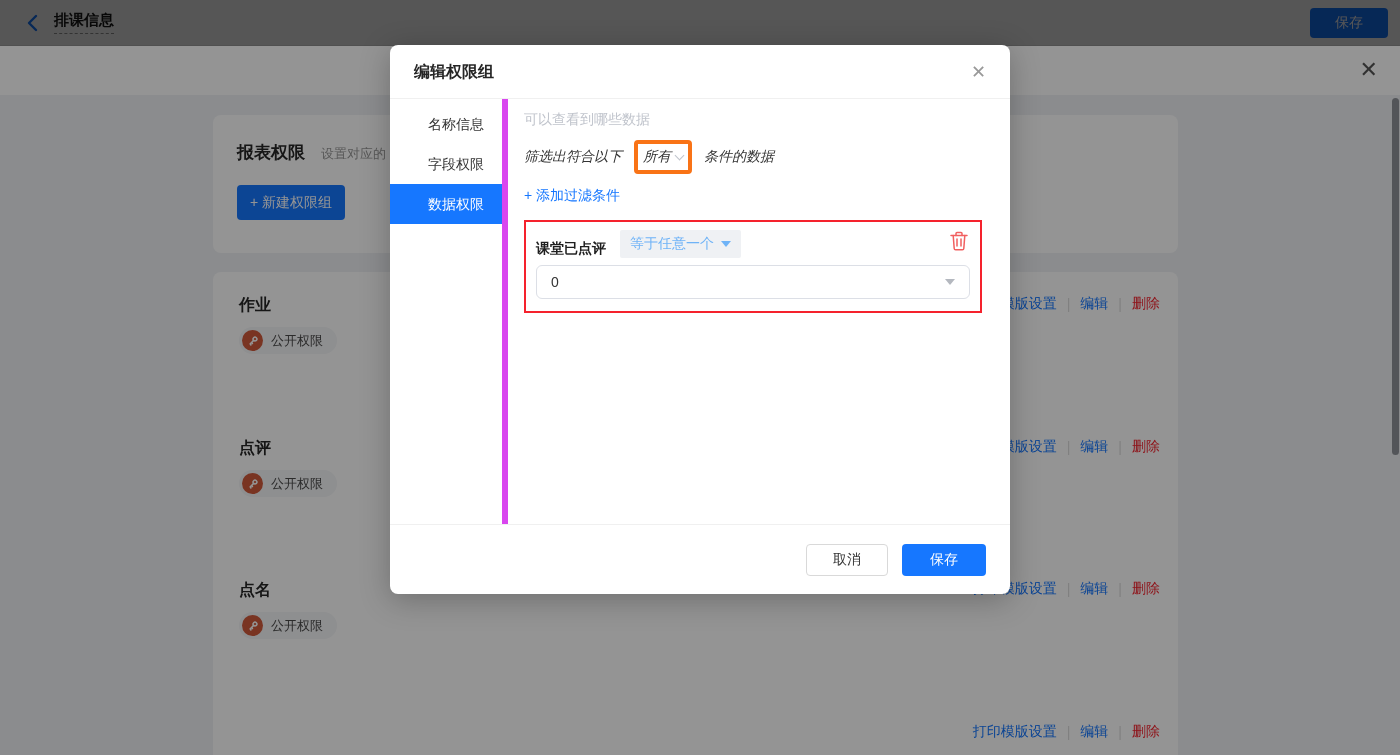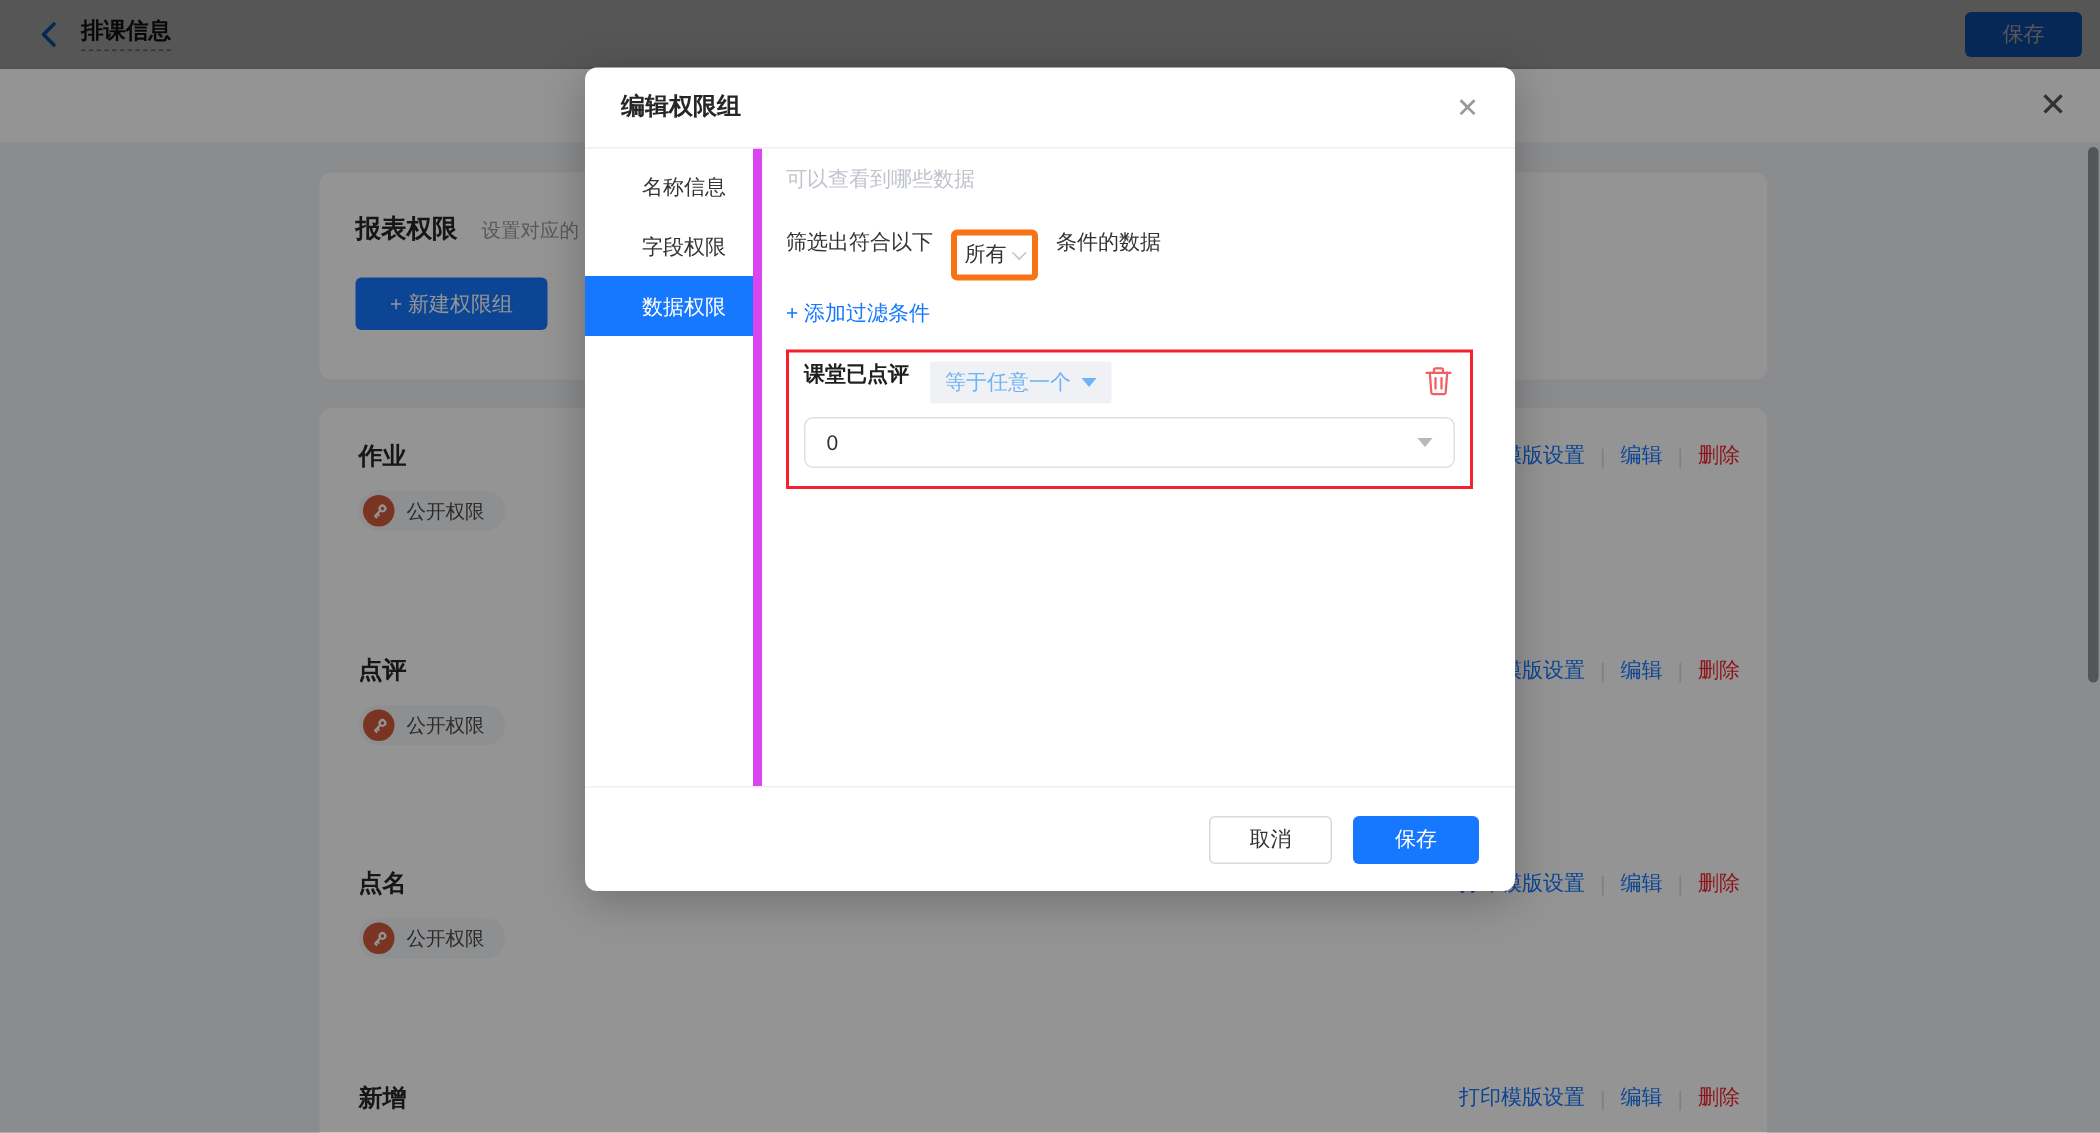--- a/index.html
+++ b/index.html
@@ -21,21 +21,21 @@
 
   
   .drawer { position:absolute; left:0; top:46px; width:1400px; height:709px; z-index:20; background:#f0f2f5; }
   .drawer-header { position:absolute; left:0; top:0; width:1400px; height:49px; background:#fff; }
   .drawer-close { position:absolute; right:22px; top:10px; font-size:22px; color:#555; cursor:pointer; line-height:28px; }
   .card { position:absolute; background:#fff; border-radius:8px; }
   .card1 { left:213px; top:69px; width:965px; height:138px; }
   .card1-titlerow { position:absolute; left:24px; top:26px; display:flex; align-items:baseline; }
   .card1-title { font-size:17px; font-weight:bold; color:#262626; }
   .card1-desc { margin-left:16px; font-size:13px; color:#999; }
-  .new-group-btn { position:absolute; left:24px; top:70px; height:35px; padding:0 23px; border:none;
+  .new-group-btn { position:absolute; left:24px; top:70px; height:35px; padding:0 13px; border:none;
     border-radius:4px; background:#1677ff; color:#fff; font-size:14px; cursor:pointer; }
   .card2 { left:213px; top:226px; width:965px; height:540px; }
   .section { position:absolute; left:26px; right:18px; height:130px; }
   .sec-title { font-size:16px; font-weight:bold; color:#262626; line-height:22px; }
   .sec-links { position:absolute; right:0; top:1px; display:flex; align-items:center; font-size:14px; }
   .lnk { color:#1677ff; cursor:pointer; text-decoration:none; }
   .lnk.danger { color:#f5222d; }
   .lnk-sep { color:#dcdcdc; margin:0 10px; }
   .perm-pill { margin-top:11px; display:inline-flex; align-items:center; height:27px; border-radius:14px;
     background:#f5f6f8; padding:0 14px 0 3px; }
@@ -51,28 +51,28 @@
   .modal-header { height:54px; line-height:54px; padding:0 24px; border-bottom:1px solid #f0f0f0;
     font-size:16px; font-weight:600; color:#262626; position:relative; }
   .modal-close { position:absolute; right:24px; top:0; font-size:18px; color:#999; cursor:pointer; }
   .modal-body { display:flex; height:425px; }
   .modal-side { width:118px; border-right:6px solid #d946ef; padding-top:5px; }
   .side-tab { height:40px; line-height:40px; text-align:right; padding-right:18px; font-size:14px;
     color:#333; cursor:pointer; }
   .side-tab.active { background:#1677ff; color:#fff; }
   .modal-content { flex:1; padding:10px 28px 0 16px; }
   .hint { color:#c0c4cc; font-size:14px; margin-top:2px; }
-  .filter-row { margin-top:24px; display:flex; color:#333; }
+  .filter-row { margin-top:11px; display:flex; align-items:center; color:#333;font-style:italic; }
   .mini-select { margin:0 12px; width:58px; height:34px; border:4px solid #f97316; border-radius:4px;
     display:flex; align-items:center; justify-content:center; cursor:pointer; background:#fff; }
   .caret { display:inline-block; width:7px; height:7px; border-right:1.5px solid #c0c4cc;
     border-bottom:1.5px solid #c0c4cc; transform:rotate(45deg); margin-left:5px; margin-top:-4px; }
   .add-link { margin-top:13px; color:#1677ff; font-size:14px; cursor:pointer; display:inline-block; }
   .cond-box { margin-top:15px; border:2px solid #f5222d; padding:6px 10px 12px; position:relative; }
-  .cond-row1 { display:flex; align-items:flex-start; height:30px; }
+  .cond-row1 { display:flex; align-items:flex-end; height:30px; }
   .cond-field { font-weight:bold; color:#1f1f1f; }
   .op-pill { margin-left:14px; background:#eff1f4; border-radius:2px; padding:5px 10px; color:#6fb3f7;
     display:flex; align-items:center; cursor:pointer; }
   .tri-down { width:0; height:0; border-left:5px solid transparent; border-right:5px solid transparent;
     border-top:6px solid #6fb3f7; margin-left:7px; }
   .trash-btn { position:absolute; right:12px; top:9px; cursor:pointer; width:18px; height:20px; }
   .value-select { margin-top:7px; height:34px; border:1px solid #dcdfe6; border-radius:6px;
     display:flex; align-items:center; justify-content:space-between; padding:0 14px; cursor:pointer; }
   .tri-gray { width:0; height:0; border-left:5px solid transparent; border-right:5px solid transparent;
     border-top:6px solid #b4b8bf; }
@@ -178,21 +178,20 @@
                 <line x1="6" y1="8.2" x2="8" y2="8.2"></line>
                 <line x1="6" y1="10.2" x2="8" y2="10.2"></line>
               </g>
             </svg>
         </span>
         <span class="perm-pill-label">公开权限</span>
       </div>
     </div>
 
     <div class="section" style="top:450px;">
-      <div class="sec-title">新增</div>
       <div class="sec-links">
         <a class="lnk">打印模版设置</a>
         <span class="lnk-sep">|</span>
         <a class="lnk">编辑</a>
         <span class="lnk-sep">|</span>
         <a class="lnk danger">删除</a>
       </div>
     </div>
 
   </div>

